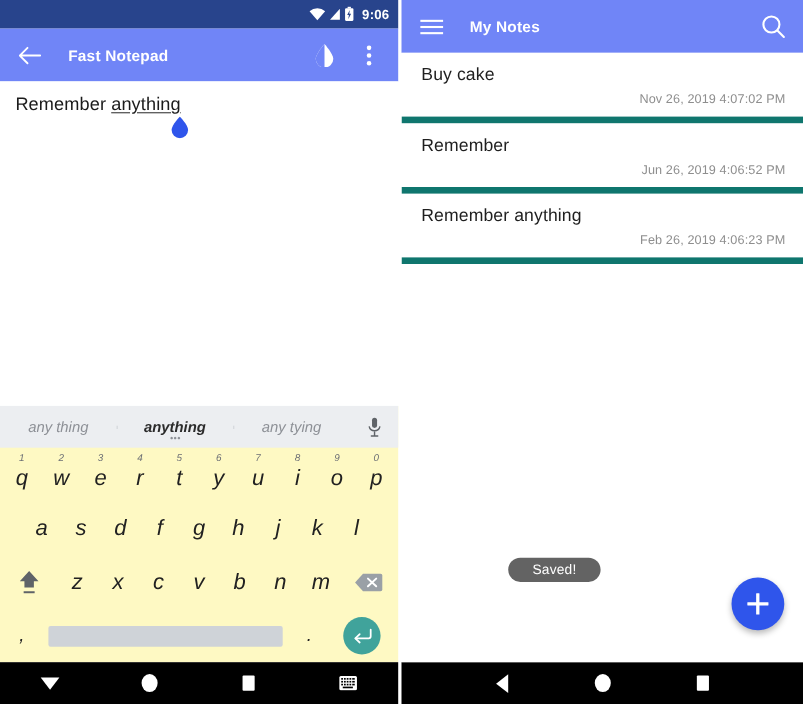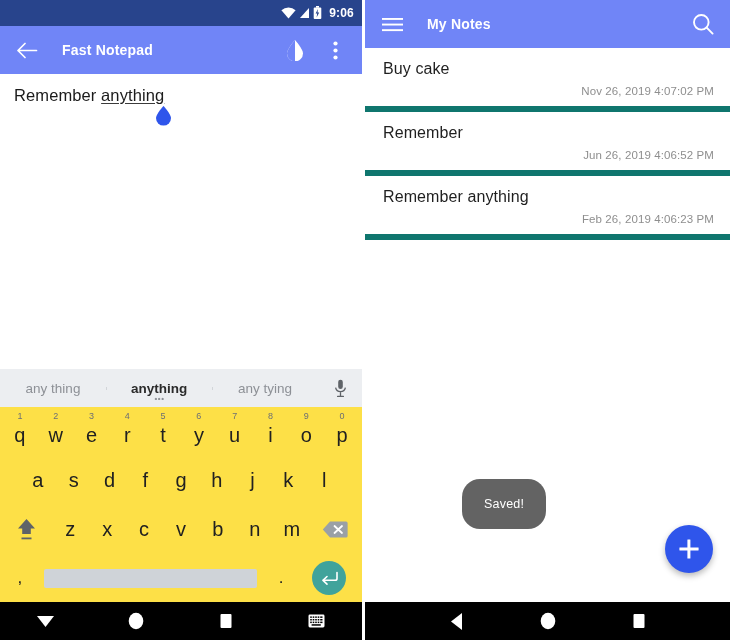--- a/index.html
+++ b/index.html
@@ -91,22 +91,23 @@
   }
   .cursor-handle {
     position: absolute;
     left: 155px; top: 32px;
     width: 17px; height: 20px;
   }
 
   
   .keyboard {
     flex: none;
-    background: #fde047;
+    background: #fef9c3;
     width: 100%;
+    font-style: italic;
   }
   .suggestbar {
     height: 38px;
     background: #eceef1;
     display: flex;
     align-items: center;
     position: relative;
   }
   .sug {
     flex: 1;
@@ -211,21 +212,21 @@
     font-size: 11.5px;
     color: #8e8e8e;
     letter-spacing: .1px;
   }
   .toast {
     position: absolute;
     left: 97px; bottom: 73px;
     background: #636363;
     color: #ffffff;
     font-size: 12.5px;
-    padding: 18px 22px;
+    padding: 4px 22px;
     border-radius: 18px;
     letter-spacing: .2px;
   }
   .fab {
     position: absolute;
     right: 17px; bottom: 29px;
     width: 48px; height: 48px;
     border-radius: 50%;
     background: #2f55eb;
     display: flex; align-items: center; justify-content: center;

